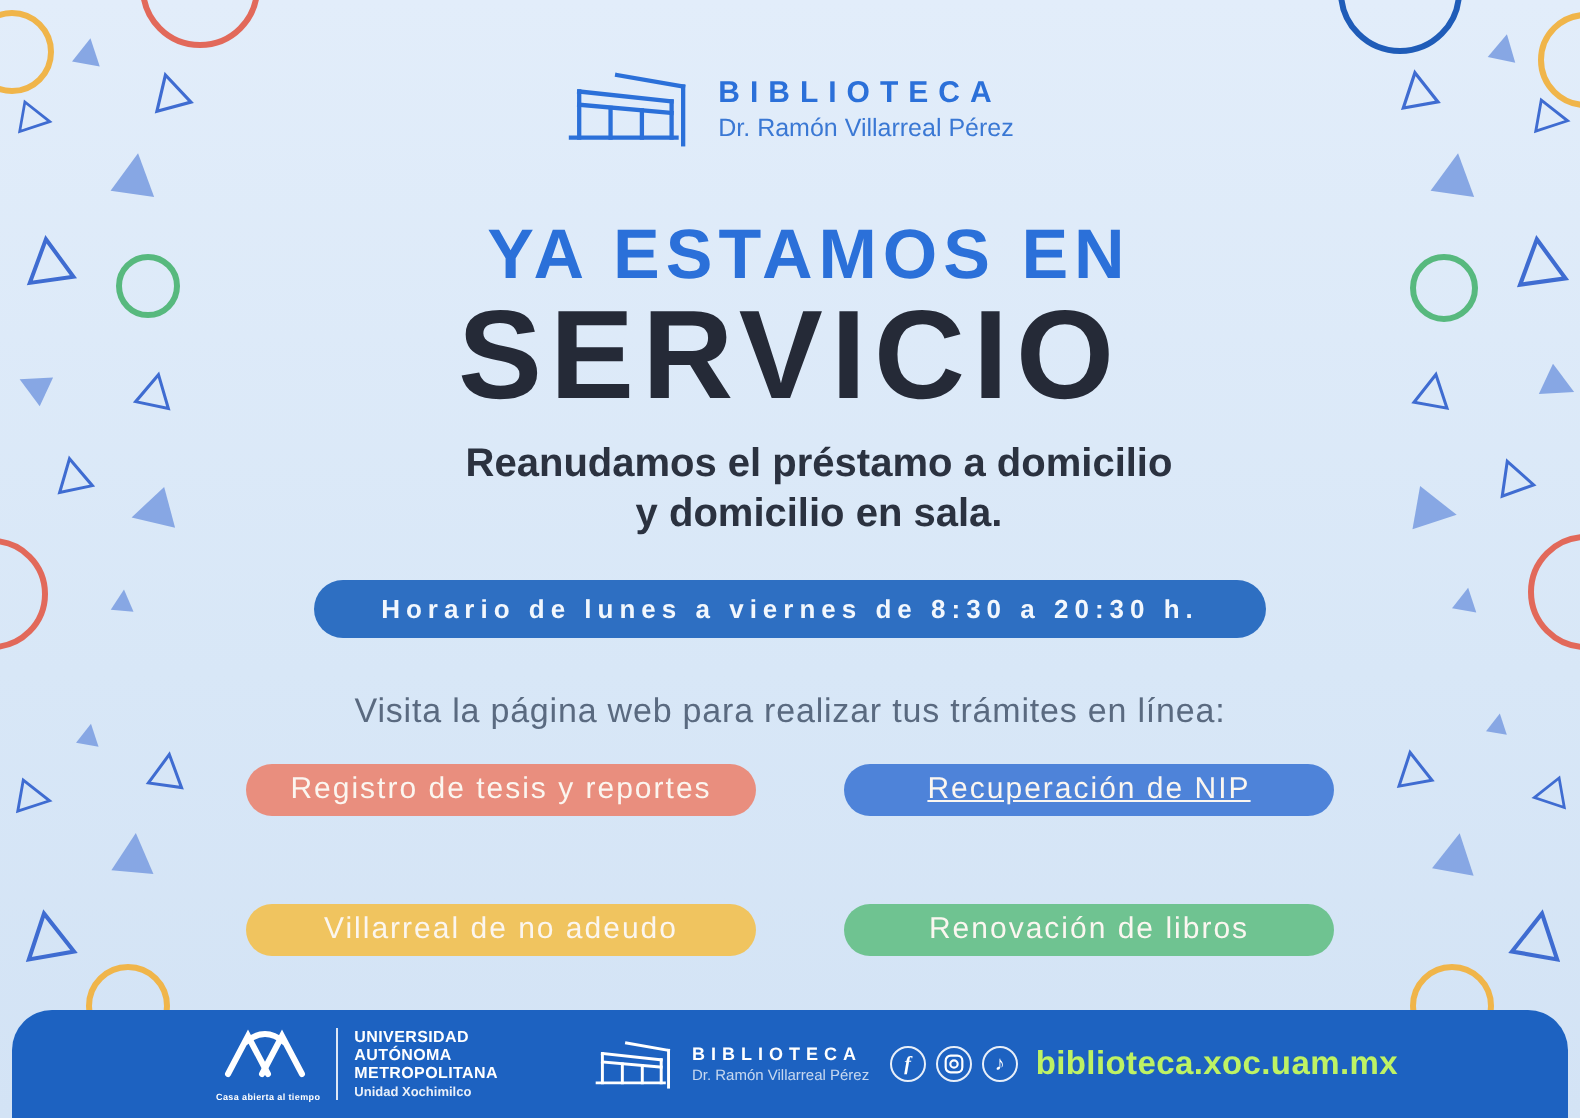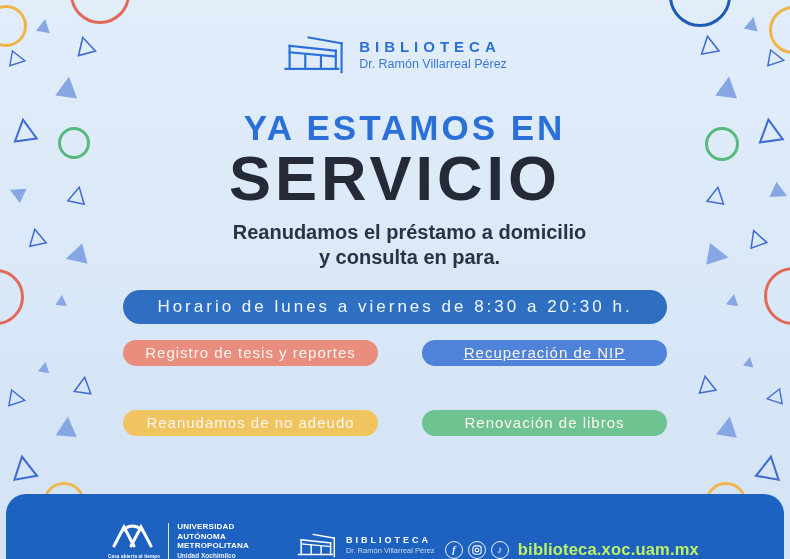--- a/index.html
+++ b/index.html
@@ -26,43 +26,43 @@
 
   
   .title1 { margin-top: 34px; color: #2b70d9; font-size: 35px; font-weight: 800; letter-spacing: 3px; line-height: 1.05; padding-left: 19px; }
   .title2 { color: #252a37; font-size: 63px; font-weight: 800; letter-spacing: 4px; line-height: 1.0; text-align: center; }
   .subtitle { margin-top: 10px; color: #2b3240; font-size: 20px; font-weight: 700; line-height: 1.25; padding-left: 29px; }
   .subtitle span { display: block; }
 
   .schedule-banner {
     display: inline-block; margin-top: 20px;
     background: #2e6fc2; color: #f2f7fd;
-    font-size: 17px; font-weight: 400; letter-spacing: 3px;
+    font-size: 13px; font-weight: 700; letter-spacing: 3px;
     padding: 7px 34px; border-radius: 20px;
   }
 
   .web-prompt { margin-top: 27px; color: #5a6a80; font-size: 17px; font-weight: 500; letter-spacing: .4px; }
 
   .services {
     margin: 16px auto 0; width: 520px;
     display: grid; grid-template-columns: 255px 245px;
     column-gap: 20px; row-gap: 10px; justify-content: center; gap: 44px;
   }
   .pill {
     border: none; color: #fbf6f0; font-family: inherit;
     font-size: 15px; font-weight: 400; letter-spacing: 1px;
     height: 26px; line-height: 26px; border-radius: 14px;
     white-space: nowrap; cursor: pointer; padding: 0 8px;
   }
 
   
   .footer {
     position: absolute; z-index: 2; left: 6px; right: 6px; bottom: 0;
-    height: 65px; background: #1d62c1; border-radius: 20px 20px 0 0;
-    display: flex; align-items: flex-end; padding: 0 85px 0 102px;
+    height: 54px; background: #1d62c1; border-radius: 20px 20px 0 0;
+    display: flex; align-items: center; padding: 0 85px 0 102px;
     color: #fff;
   }
   .uam-lockup { display: flex; align-items: center; gap: 8px; }
   .uam-logo-block { text-align: center; }
   .uam-motto { font-size: 4.5px; font-weight: 700; color: #fff; margin-top: 1px; letter-spacing: .2px; }
   .uam-divider { width: 1px; height: 36px; background: rgba(255,255,255,.85); }
   .uam-text { text-align: left; }
   .uam-line { font-size: 8px; font-weight: 700; line-height: 1.15; letter-spacing: .2px; }
   .uam-unit { font-size: 6.5px; font-weight: 700; margin-top: 2px; color: rgba(255,255,255,.9); }
 
@@ -207,30 +207,31 @@
       </div>
     </header>
 
     <h1>
       <div class="title1">YA ESTAMOS EN</div>
       <div class="title2">SERVICIO</div>
     </h1>
 
     <p class="subtitle">
       <span>Reanudamos el préstamo a domicilio</span>
-      <span>y consulta en para.</span>
+      <span>y domicilio en sala.</span>
     </p>
 
     <div class="schedule-banner">Horario de lunes a viernes de 8:30 a 20:30 h.</div>
 
+    <p class="web-prompt">Visita la página web para realizar tus trámites en línea:</p>
 
     <div class="services">
       <button class="pill" style="background: rgb(233, 142, 126);">Registro de tesis y reportes</button>
       <button class="pill" style="background: rgb(78, 131, 217); text-decoration: underline;">Recuperación de NIP</button>
-      <button class="pill" style="background: rgb(240, 196, 95);">Reanudamos de no adeudo</button>
+      <button class="pill" style="background: rgb(240, 196, 95);">Villarreal de no adeudo</button>
       <button class="pill" style="background: rgb(111, 195, 145); text-align: center;">Renovación de libros</button>
     </div>
   </div>
 
   <footer class="footer">
     <div class="uam-lockup">
       <div class="uam-logo-block">
         <svg width="46" height="26" viewBox="0 0 46 26">
           <g fill="none" stroke="#ffffff" stroke-width="3" stroke-linecap="round">
             <path d="M3 23 L13 4 L23 23"></path>

